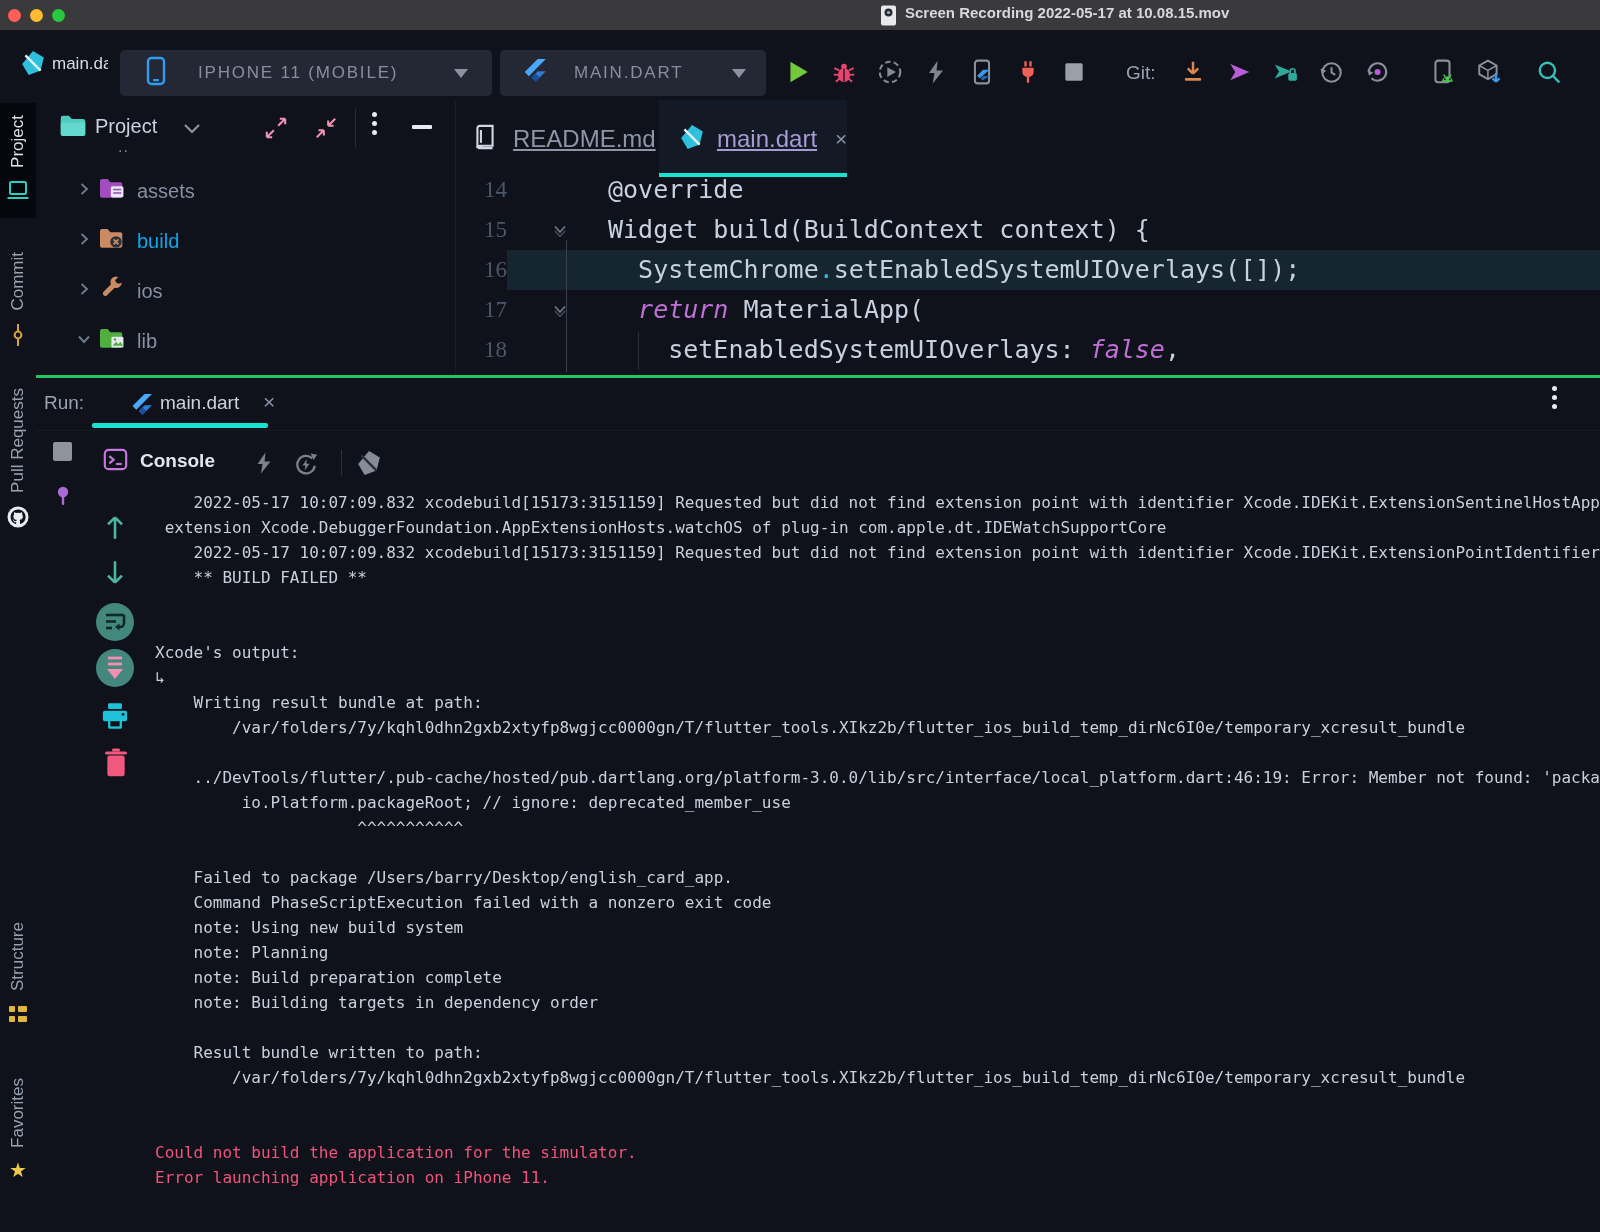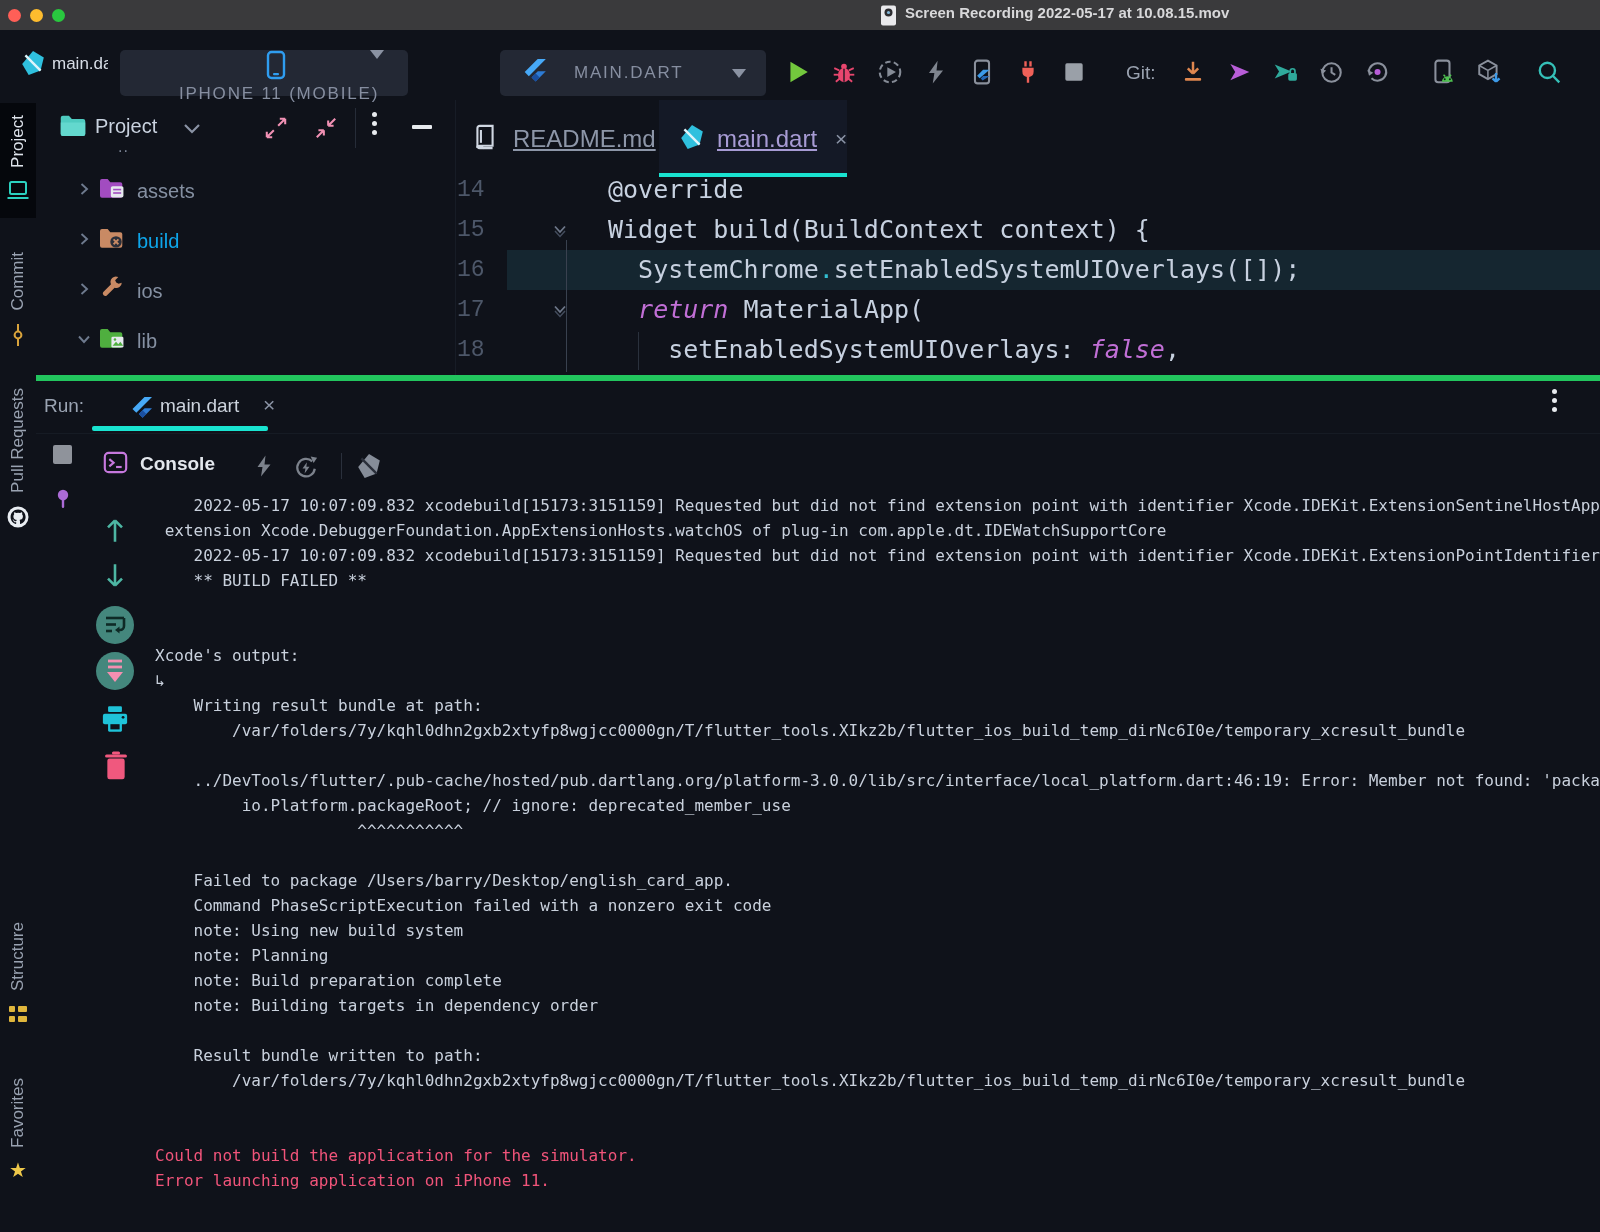--- a/index.html
+++ b/index.html
@@ -13,21 +13,21 @@
   .light{width:13px;height:13px;border-radius:50%;}
   .light.red{background:#ff5f57;} .light.yellow{background:#febc2e;} .light.green{background:#29c83f;}
   .tb-title{position:absolute;left:905px;top:0;height:24px;display:flex;align-items:center;font-size:15px;font-weight:700;color:#d8d8da;}
   .movie-ic{position:absolute;left:880px;top:5px;}
 
   
   .toolbar{position:absolute;left:0;top:30px;width:1600px;height:70px;}
   .app-dart{position:absolute;left:20px;top:20px;}
   .proj-name{position:absolute;left:52px;top:24px;width:56px;height:24px;overflow:hidden;white-space:nowrap;font-size:17px;color:#d7dde6;}
   .pill{position:absolute;top:20px;height:46px;background:#232834;border-radius:5px;display:flex;align-items:center;}
-  .pill-dev{left:120px;width:288px;flex-direction:column;}
+  .pill-dev{left:120px;width:372px;}
   .pill-run{left:500px;width:266px;}
   .pill-label{font-size:17px;letter-spacing:1.8px;color:#868ea0;}
   .caret{width:0;height:0;border-left:7px solid transparent;border-right:7px solid transparent;border-top:9px solid #8a92a2;}
   .tb-icons{position:absolute;top:29px;display:flex;gap:20px;align-items:center;}
   .tb-icons .ic{width:26px;height:26px;flex:none;}
   .git-label{position:absolute;left:1126px;top:32px;font-size:19px;color:#9aa2b0;}
 
   .ic{display:inline-block;}
   .clickable{cursor:pointer;}
 
@@ -59,30 +59,30 @@
   .etab{position:absolute;top:0;height:77px;display:flex;align-items:center;}
   .etab1{left:0;width:202px;}
   .etab2{left:202px;width:188px;background:#141926;}
   .etab-underline{position:absolute;left:202px;top:73px;width:188px;height:4px;background:#19e3d0;}
   .etab .label{font-size:24px;color:#8d96a8;text-decoration:underline;}
   .etab2 .label{color:#a79bd4;}
   .closex{font-size:21px;color:#8b94a6;line-height:1;}
   #code-lines{position:absolute;left:0;top:70px;right:0;}
   .code-row{display:flex;height:40px;align-items:center;}
   .code-row.hl{background:linear-gradient(to right,transparent 50px,#152630 50px);}
-  .ln{width:50px;flex:none;font-family:Liberation Mono, monospace;font-size:23px;color:#4d5769;}
+  .ln{width:50px;flex:none;text-align:right;font-family:Liberation Serif, serif;font-size:23px;color:#4d5769;}
   .fold{width:101px;flex:none;position:relative;height:100%;}
   .fold svg{position:absolute;left:44px;top:11px;}
   .code{font-family:"DejaVu Sans Mono",monospace;font-size:25px;line-height:40px;white-space:pre;}
   .tk-p{color:#c7d1e0;} .tk-k{color:#c16fd6;font-style:italic;} .tk-d{color:#33bfd2;}
   .fold-vline{position:absolute;left:109px;top:140px;width:1px;height:132px;background:#39414f;}
   .indent-guide{position:absolute;left:181px;top:232px;width:1px;height:38px;background:#2a313d;}
 
   
-  .run-panel{position:absolute;left:36px;top:375px;right:0;bottom:0;border-top:6px solid #22c55e;}
+  .run-panel{position:absolute;left:36px;top:375px;right:0;bottom:0;border-top:3px solid #22c55e;}
   .run-header{position:absolute;left:0;top:0;right:0;height:53px;border-bottom:1px solid #161b24;}
   .run-label{position:absolute;left:8px;top:14px;font-size:19px;color:#9aa3b2;}
   .run-tab{position:absolute;left:74px;top:0;width:176px;height:53px;}
   .run-tab .fl{position:absolute;left:20px;top:14px;}
   .run-tab .label{position:absolute;left:50px;top:14px;font-size:19px;color:#ccd3dd;}
   .run-tab .closex{position:absolute;left:153px;top:13px;}
   .run-underline{position:absolute;left:56px;top:45px;width:176px;height:5px;background:#19e3d0;border-radius:2px;}
   .run-kebab{position:absolute;left:1516px;top:8px;}
 
   .ctb-stop{position:absolute;left:17px;top:64px;width:19px;height:19px;background:#8f939b;border-radius:2px;}

